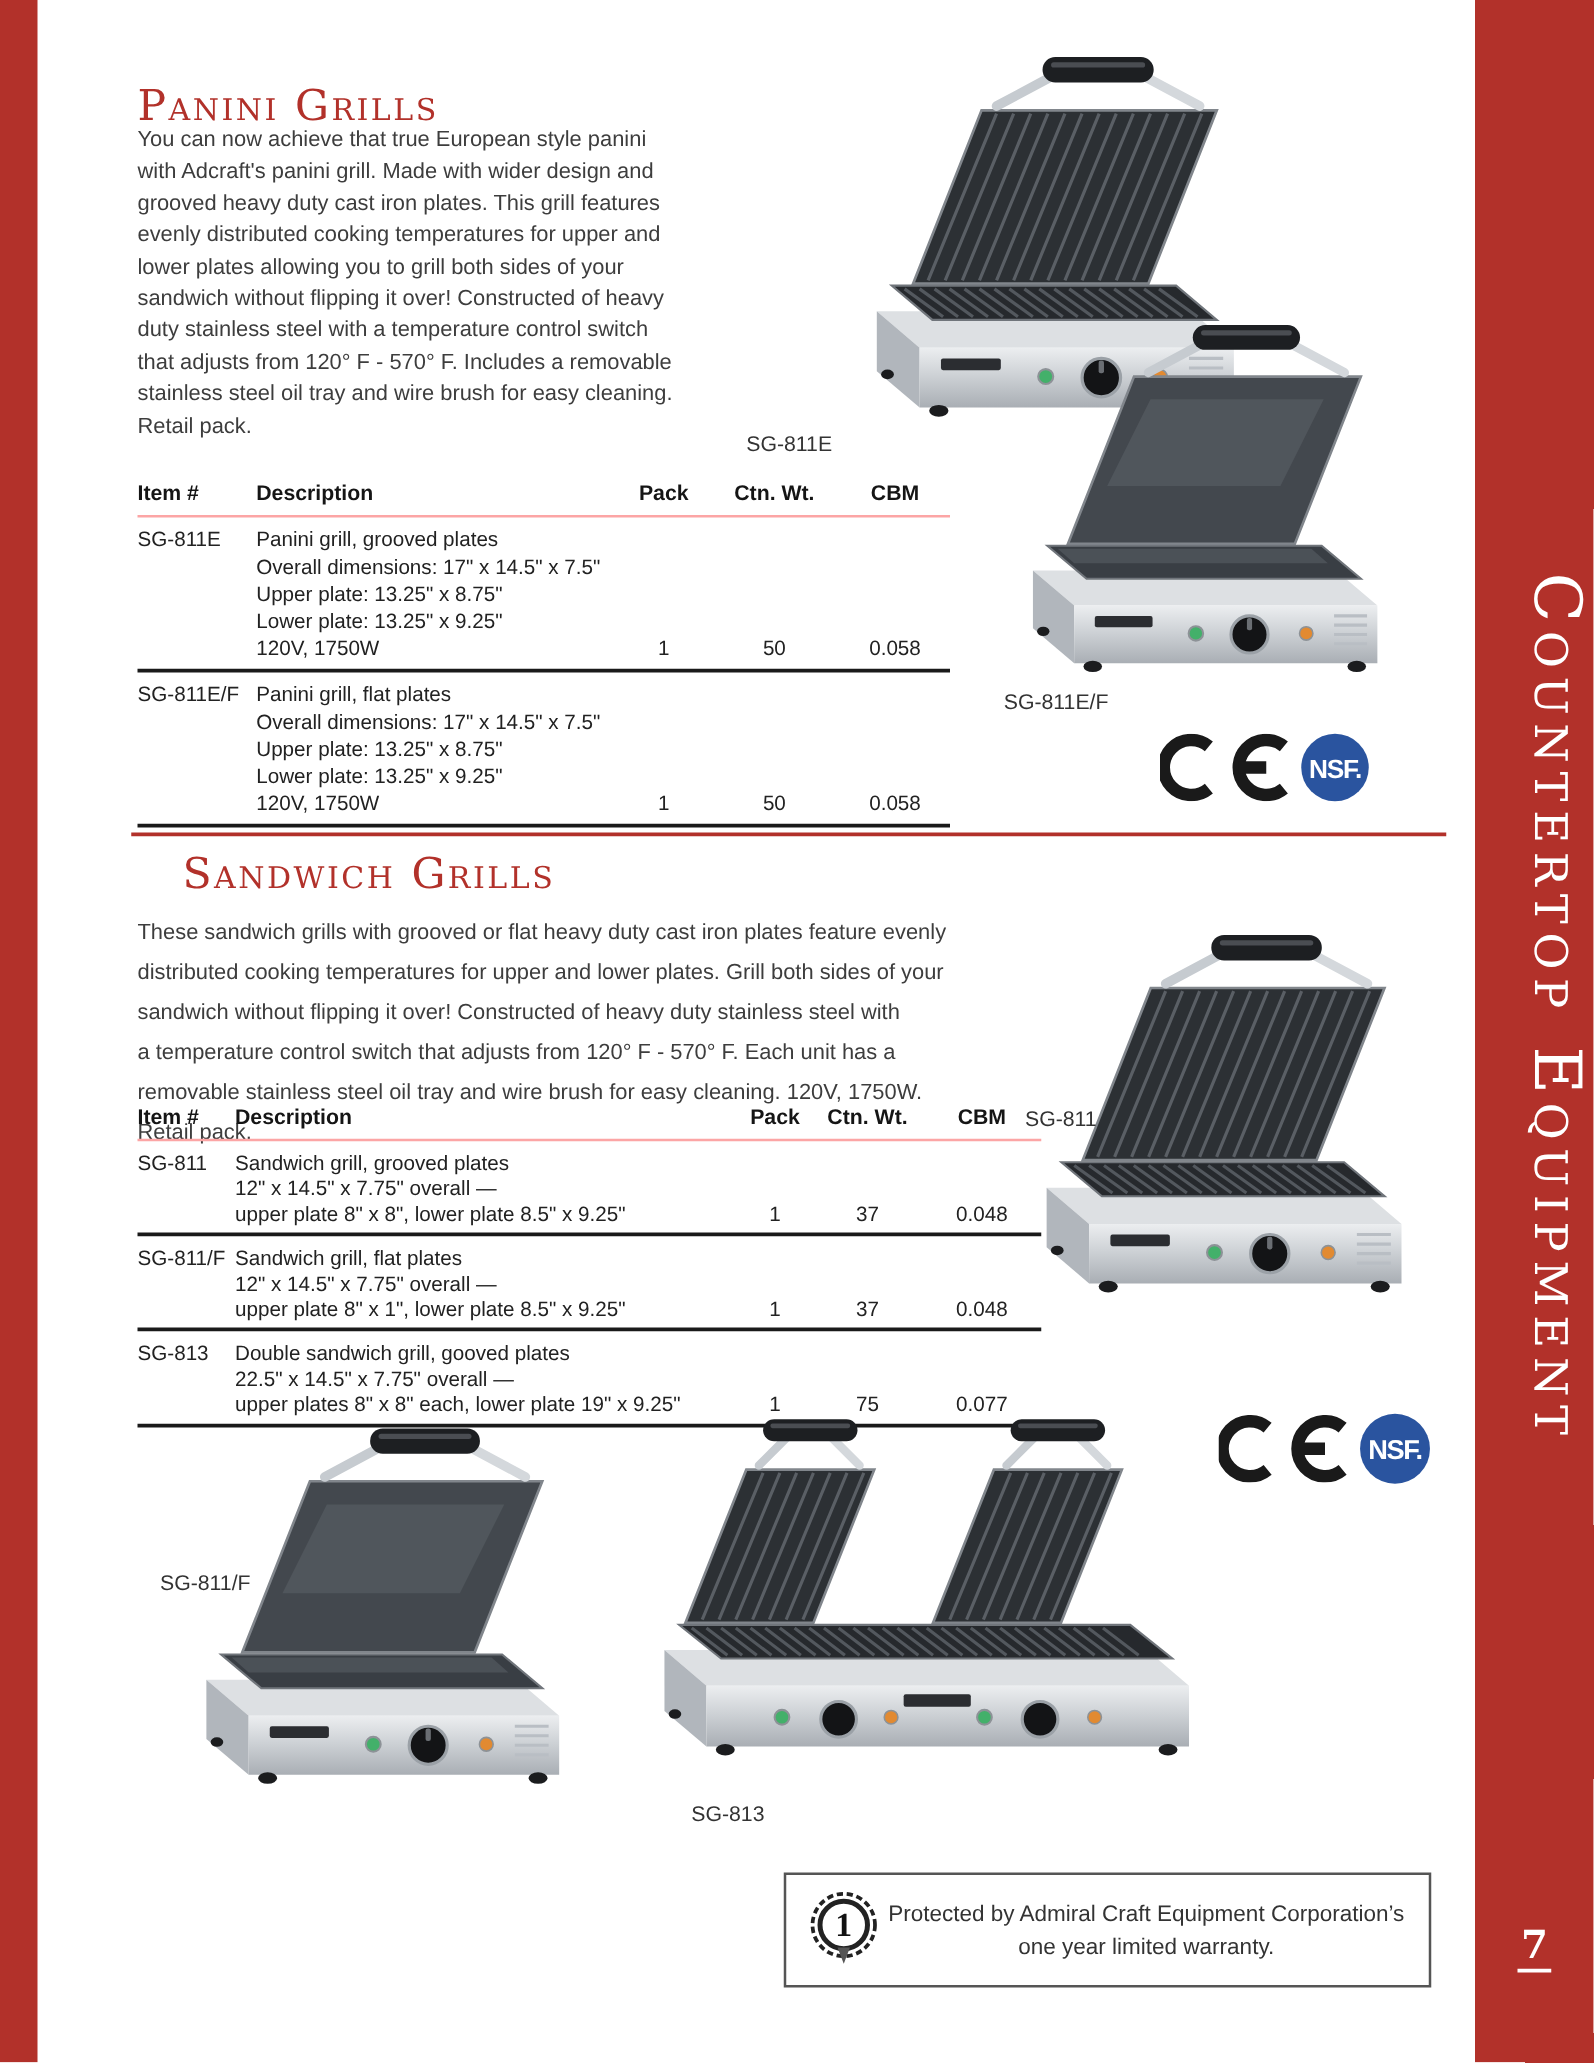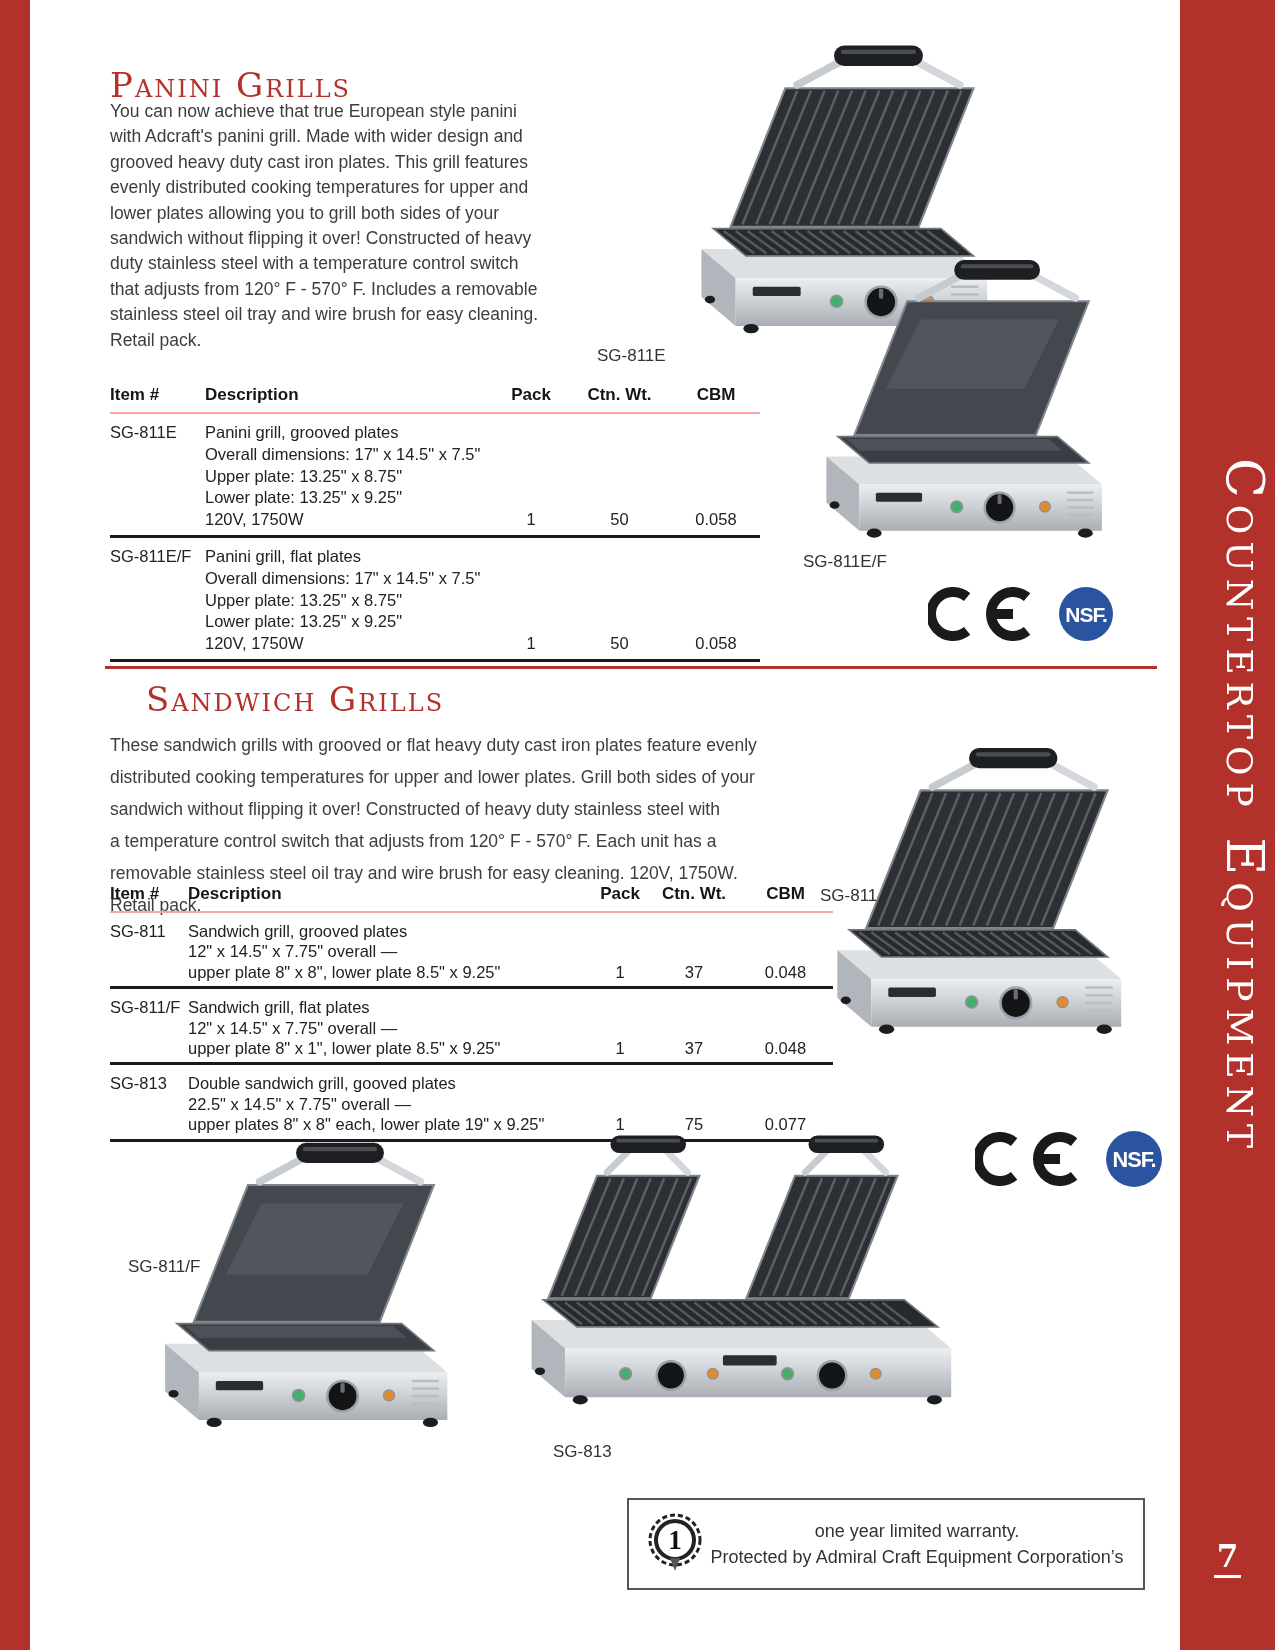--- a/index.html
+++ b/index.html
@@ -48,21 +48,21 @@
   .cell-desc { white-space:pre-line; }
   .cell-num  { align-self:end; text-align:center; }
   .h-center  { text-align:center; }
 
   .red-divider { position:absolute; left:105px; top:666px; width:1052px; height:3px; background:#b2312a; }
 
   .img-label { position:absolute; font-size:17px; color:#333333; white-space:nowrap; }
 
   .product { position:absolute; }
 
-  .certs { position:absolute; display:flex; align-items:center; gap:20px; }
+  .certs { position:absolute; display:flex; align-items:center; gap:2px; }
 
   .warranty-box {
     position:absolute; left:627px; top:1498px; width:518px; height:92px;
     border:2px solid #555; background:#ffffff; box-sizing:border-box;
     display:flex; align-items:center; padding:0 14px 0 16px;
   }
   .warranty-text { flex:1; text-align:center; font-size:18px; line-height:26px; color:#333; }
 </style>
 </head>
 <body>
@@ -312,18 +312,18 @@
   <div class="img-label" style="left:553px; top:1442px;">SG-813</div>
 
   <div class="warranty-box">
     <svg width="60" height="62" viewBox="0 0 60 62">
       <circle cx="30" cy="27" r="25" fill="none" stroke="#222" stroke-width="3" stroke-dasharray="5 3"></circle>
       <circle cx="30" cy="27" r="19" fill="#ffffff" stroke="#222" stroke-width="4"></circle>
       <polygon points="25,45 35,45 30,58" fill="#555"></polygon>
       <text x="30" y="36" text-anchor="middle" font-family="Liberation Serif, serif" font-size="27" font-weight="bold" fill="#111">1</text>
     </svg>
     <div class="warranty-text">
+      <div>Protected by Admiral Craft Equipment Corporation’s</div>
       <div>one year limited warranty.</div>
-      <div>Protected by Admiral Craft Equipment Corporation’s</div>
     </div>
   </div>
 
 </div>
 
 </body></html>

